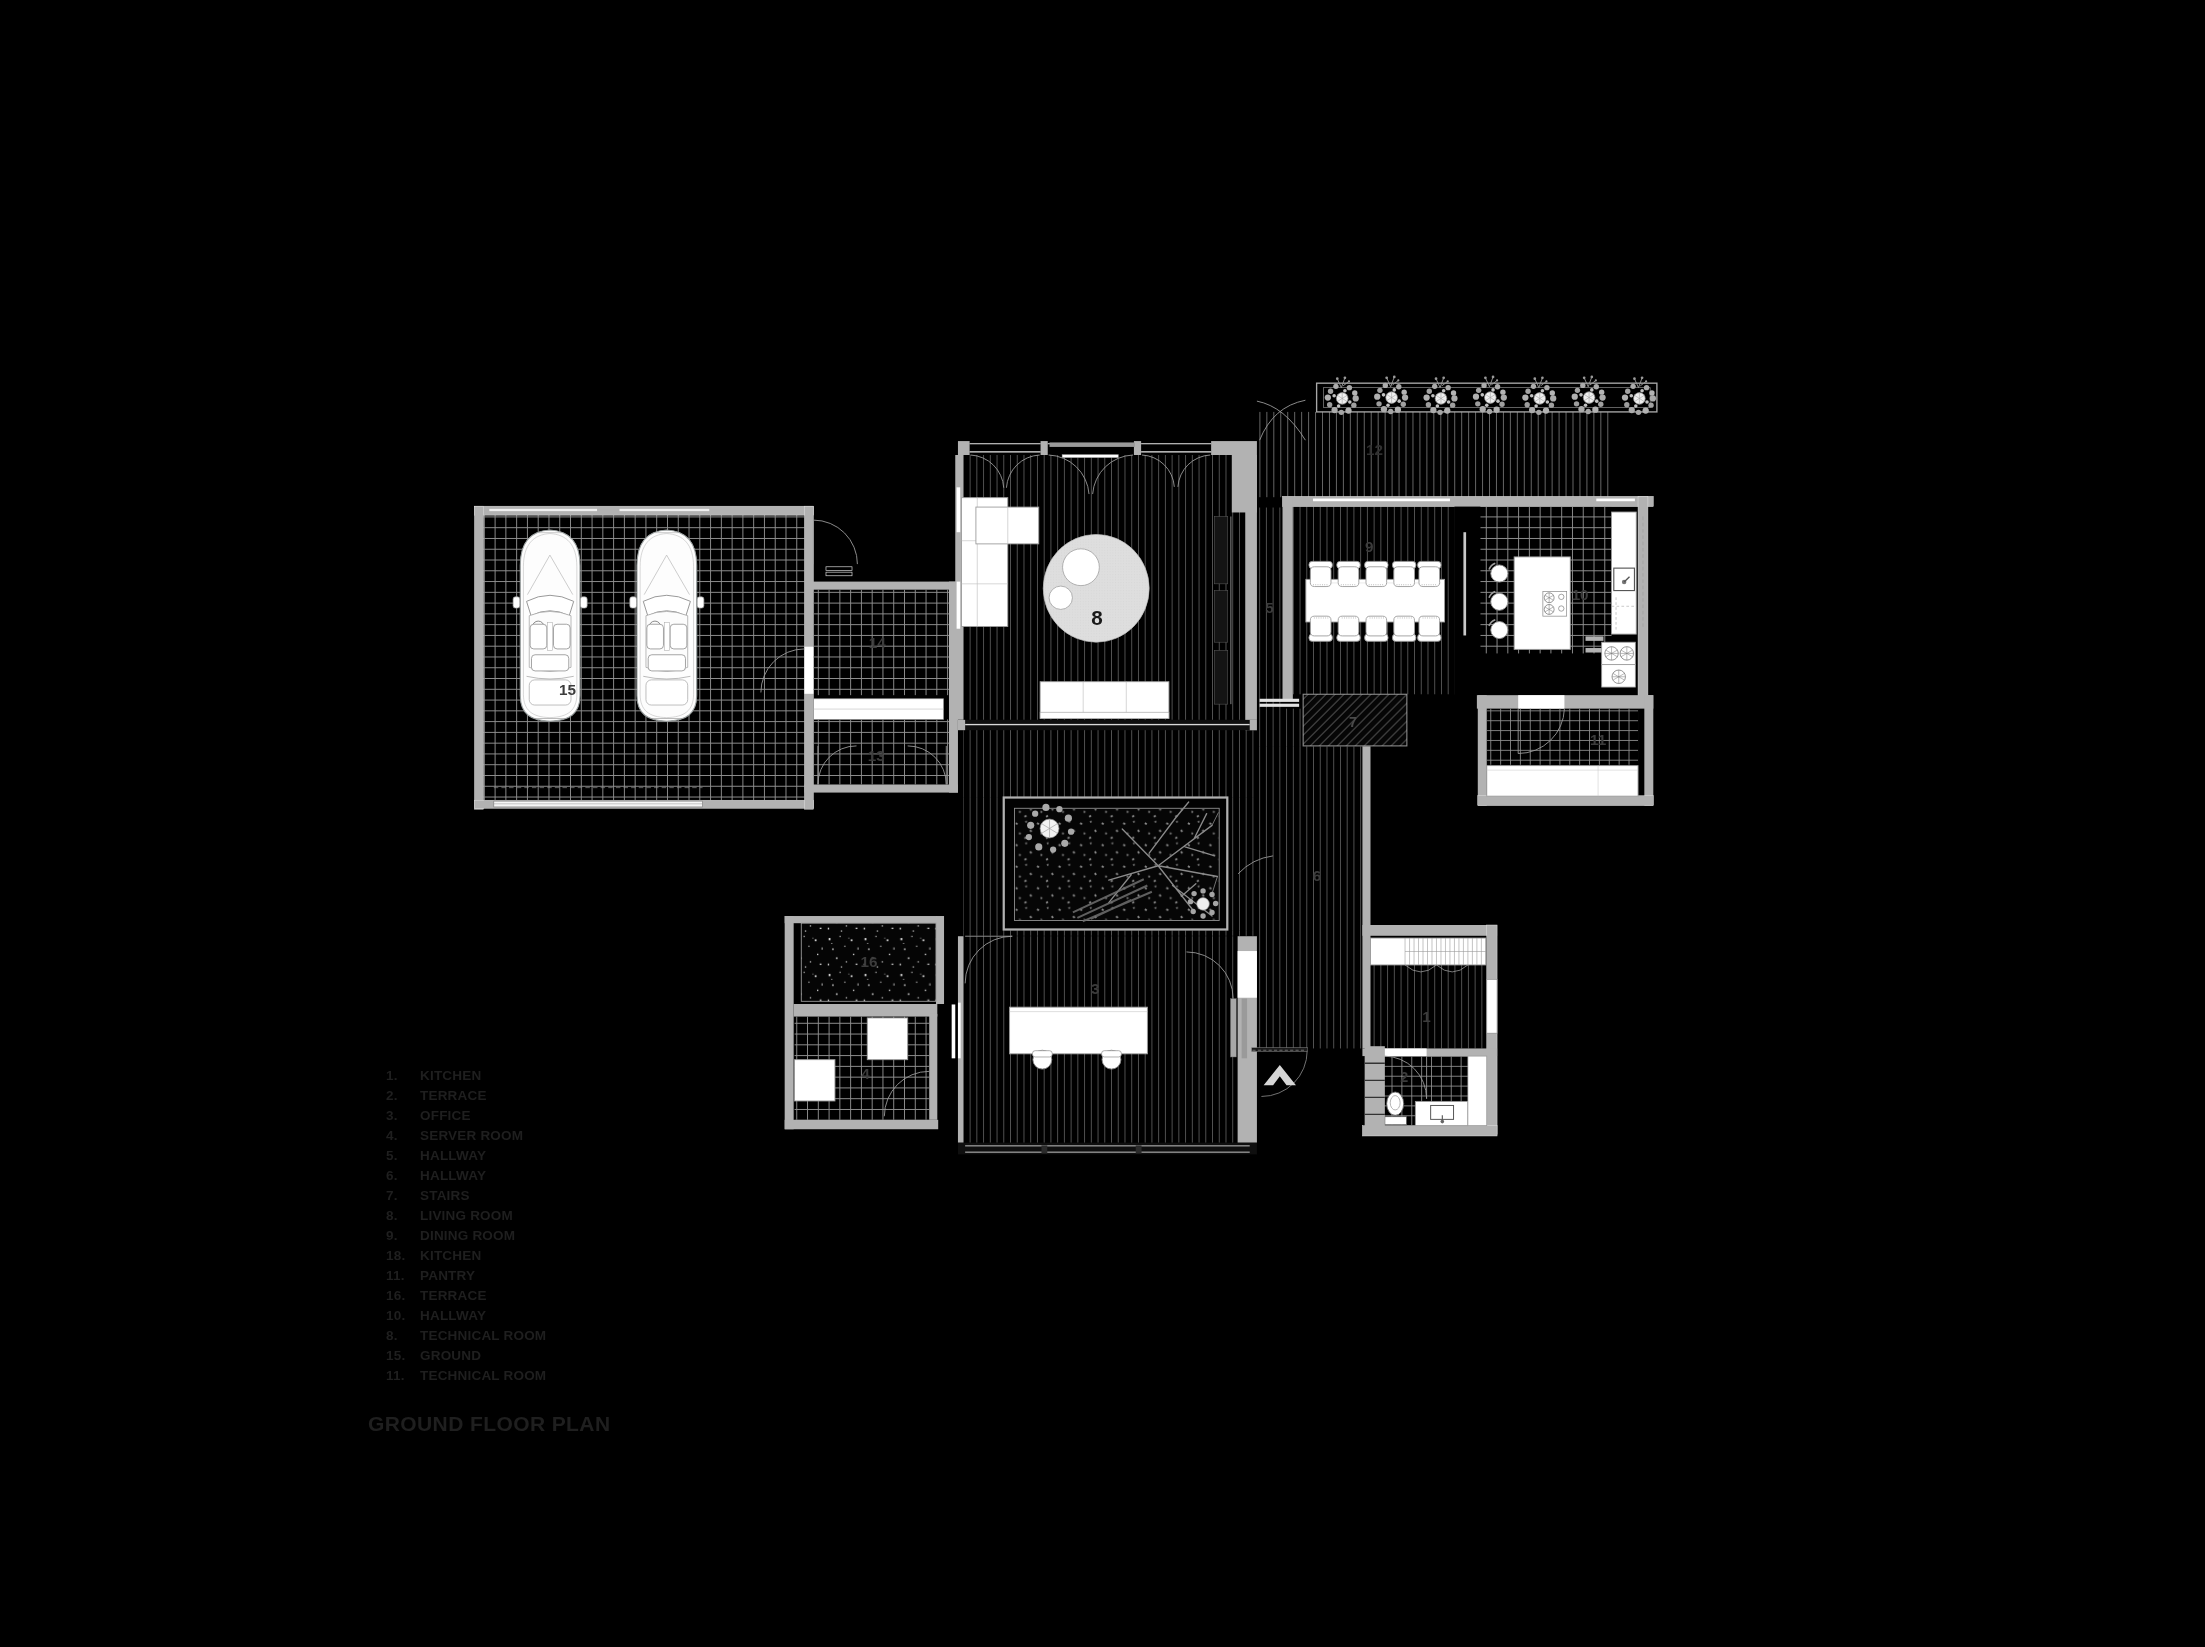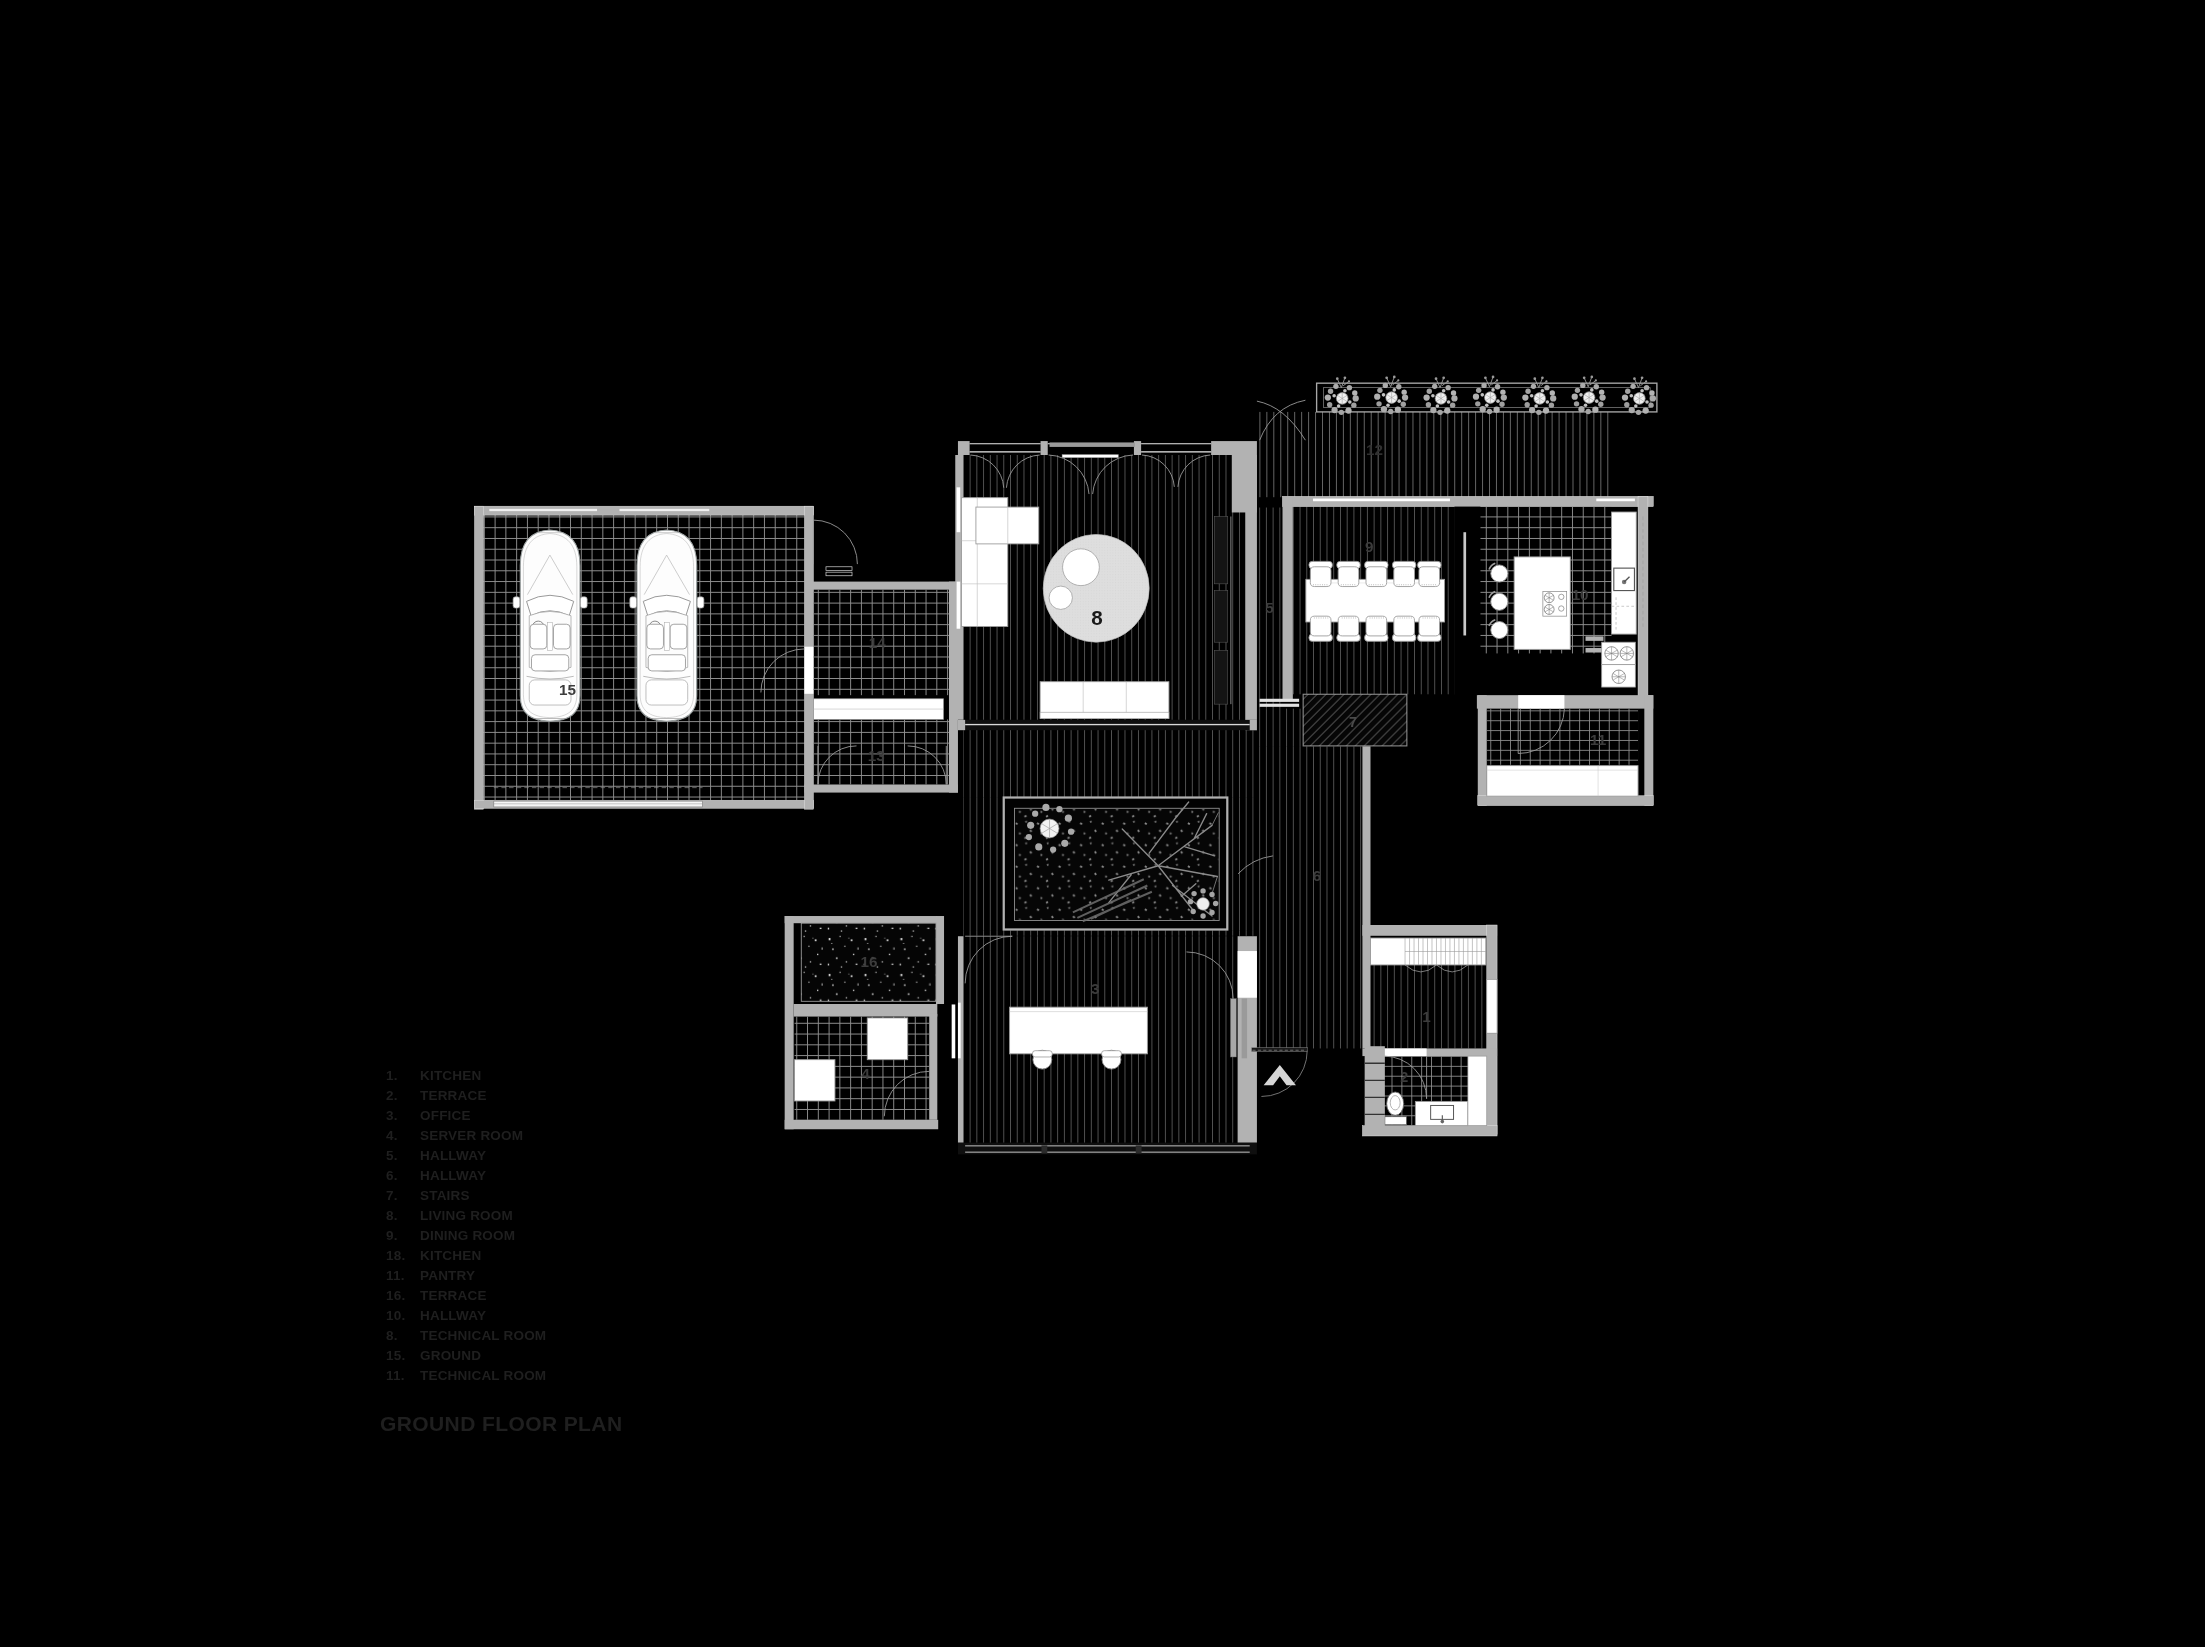--- a/index.html
+++ b/index.html
@@ -2,21 +2,21 @@
 <html style="font-size:7.2px"><head>
 <meta charset="utf-8">
 <style>
   html,body{margin:0;padding:0;background:#000;}
   body{width:2205px;height:1648px;position:relative;overflow:hidden;
        font-family:"Liberation Sans", sans-serif;}
   .legend{position:absolute;left:386px;top:1065px;color:#1f1f1f;}
   .legend .row{display:flex;height:20px;align-items:center;
        font-size:13.5px;font-weight:bold;letter-spacing:0.2px;}
   .legend .num{width:34px;}
-  .plan-title{position:absolute;left:380px;top:1412px;color:#1f1f1f;
+  .plan-title{position:absolute;left:368px;top:1412px;color:#1f1f1f;
        font-size:21px;font-weight:bold;letter-spacing:0.4px;}
   svg{position:absolute;left:0;top:0;}
   text{font-family:"Liberation Sans", sans-serif;font-weight:bold;}
 </style>
 </head>
 <body>
 
 <svg width="2205" height="1648" viewBox="0 0 4912 3670">
 <defs>
   <pattern id="pv" width="15" height="12" patternUnits="userSpaceOnUse">

